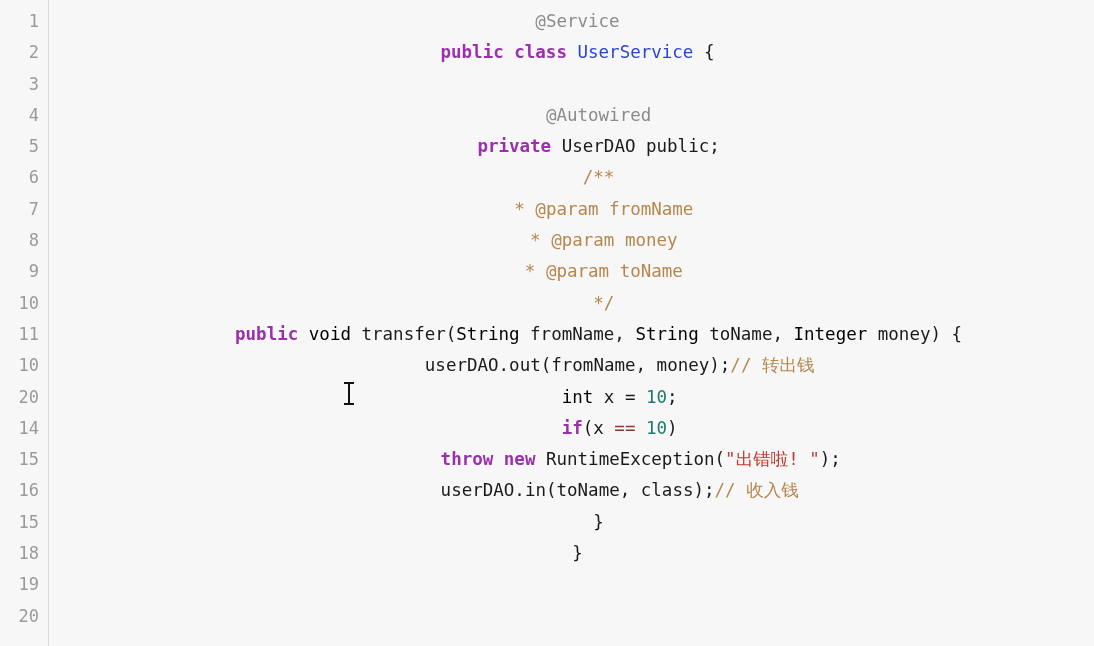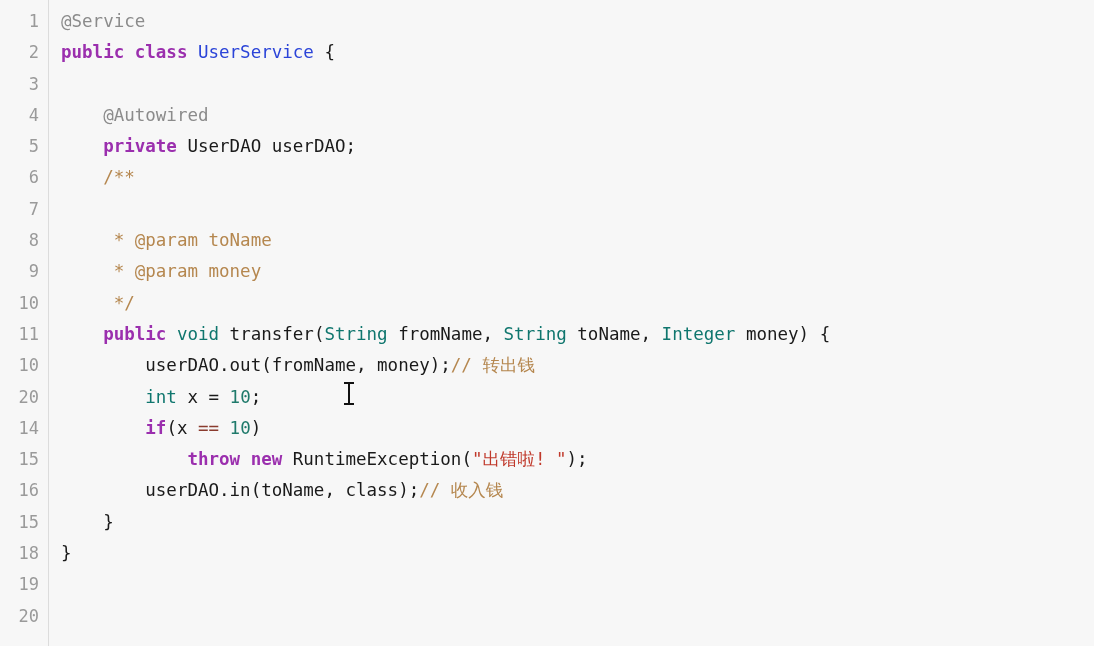--- a/index.html
+++ b/index.html
@@ -50,34 +50,35 @@
 
   
   #code {
     flex: 1;
     height: 646px;
     background: #f7f7f7;
     box-sizing: border-box;
     padding-top: 6px;
     padding-left: 12px;
     overflow: hidden;
+    text-align: center;
   }
   .code-line {
     height: 31.3px;
     line-height: 31.3px;
     font-family: "DejaVu Sans Mono", "Liberation Mono", monospace;
     font-size: 17.5px;
     white-space: pre;
     color: #1a1a1a;
   }
 
   
   .t-plain      { color: #1a1a1a; }
   .t-keyword    { color: #9b2fae; font-weight: bold; }
-  .t-type       { color: #0f766e; }
+  .t-type       { color: #000000; }
   .t-classname  { color: #2b44d8; }
   .t-annotation { color: #8b8b8b; }
   .t-comment    { color: #b5874f; }
   .t-string     { color: #c0392b; }
   .t-number     { color: #1f7a6b; }
   .t-operator   { color: #8a3b2e; }
 
   
   #mouse-cursor {
     position: absolute;
@@ -132,25 +133,25 @@
       <div class="gutter-line">18</div>
       <div class="gutter-line">19</div>
       <div class="gutter-line">20</div>
     </div>
 
   <div id="code">
       <div class="code-line"><span class="t-annotation">@Service</span></div>
       <div class="code-line"><span class="t-keyword">public class </span><span class="t-classname">UserService</span><span class="t-plain"> {</span></div>
       <div class="code-line"><span class="t-plain"></span></div>
       <div class="code-line"><span class="t-plain">    </span><span class="t-annotation">@Autowired</span></div>
-      <div class="code-line"><span class="t-plain">    </span><span class="t-keyword">private</span><span class="t-plain"> UserDAO userDAO;</span></div>
+      <div class="code-line"><span class="t-plain">    </span><span class="t-keyword">private</span><span class="t-plain"> UserDAO public;</span></div>
       <div class="code-line"><span class="t-plain">    </span><span class="t-comment">/**</span></div>
-      <div class="code-line"><span class="t-plain">     </span></div>
+      <div class="code-line"><span class="t-plain">     </span><span class="t-comment">* @param fromName</span></div>
+      <div class="code-line"><span class="t-plain">     </span><span class="t-comment">* @param money</span></div>
       <div class="code-line"><span class="t-plain">     </span><span class="t-comment">* @param toName</span></div>
-      <div class="code-line"><span class="t-plain">     </span><span class="t-comment">* @param money</span></div>
       <div class="code-line"><span class="t-plain">     </span><span class="t-comment">*/</span></div>
       <div class="code-line"><span class="t-plain">    </span><span class="t-keyword">public</span><span class="t-plain"> </span><span class="t-type">void</span><span class="t-plain"> transfer(</span><span class="t-type">String</span><span class="t-plain"> fromName, </span><span class="t-type">String</span><span class="t-plain"> toName, </span><span class="t-type">Integer</span><span class="t-plain"> money) {</span></div>
       <div class="code-line"><span class="t-plain">        userDAO.out(fromName, money);</span><span class="t-comment">// 转出钱</span></div>
       <div class="code-line"><span class="t-plain">        </span><span class="t-type">int</span><span class="t-plain"> x = </span><span class="t-number">10</span><span class="t-plain">;</span></div>
       <div class="code-line"><span class="t-plain">        </span><span class="t-keyword">if</span><span class="t-plain">(x </span><span class="t-operator">==</span><span class="t-plain"> </span><span class="t-number">10</span><span class="t-plain">)</span></div>
       <div class="code-line"><span class="t-plain">            </span><span class="t-keyword">throw new</span><span class="t-plain"> RuntimeException(</span><span class="t-string">"出错啦! "</span><span class="t-plain">);</span></div>
       <div class="code-line"><span class="t-plain">        userDAO.in(toName, class);</span><span class="t-comment">// 收入钱</span></div>
       <div class="code-line"><span class="t-plain">    }</span></div>
       <div class="code-line"><span class="t-plain">}</span></div>
       <div class="code-line"><span class="t-plain"></span></div>

